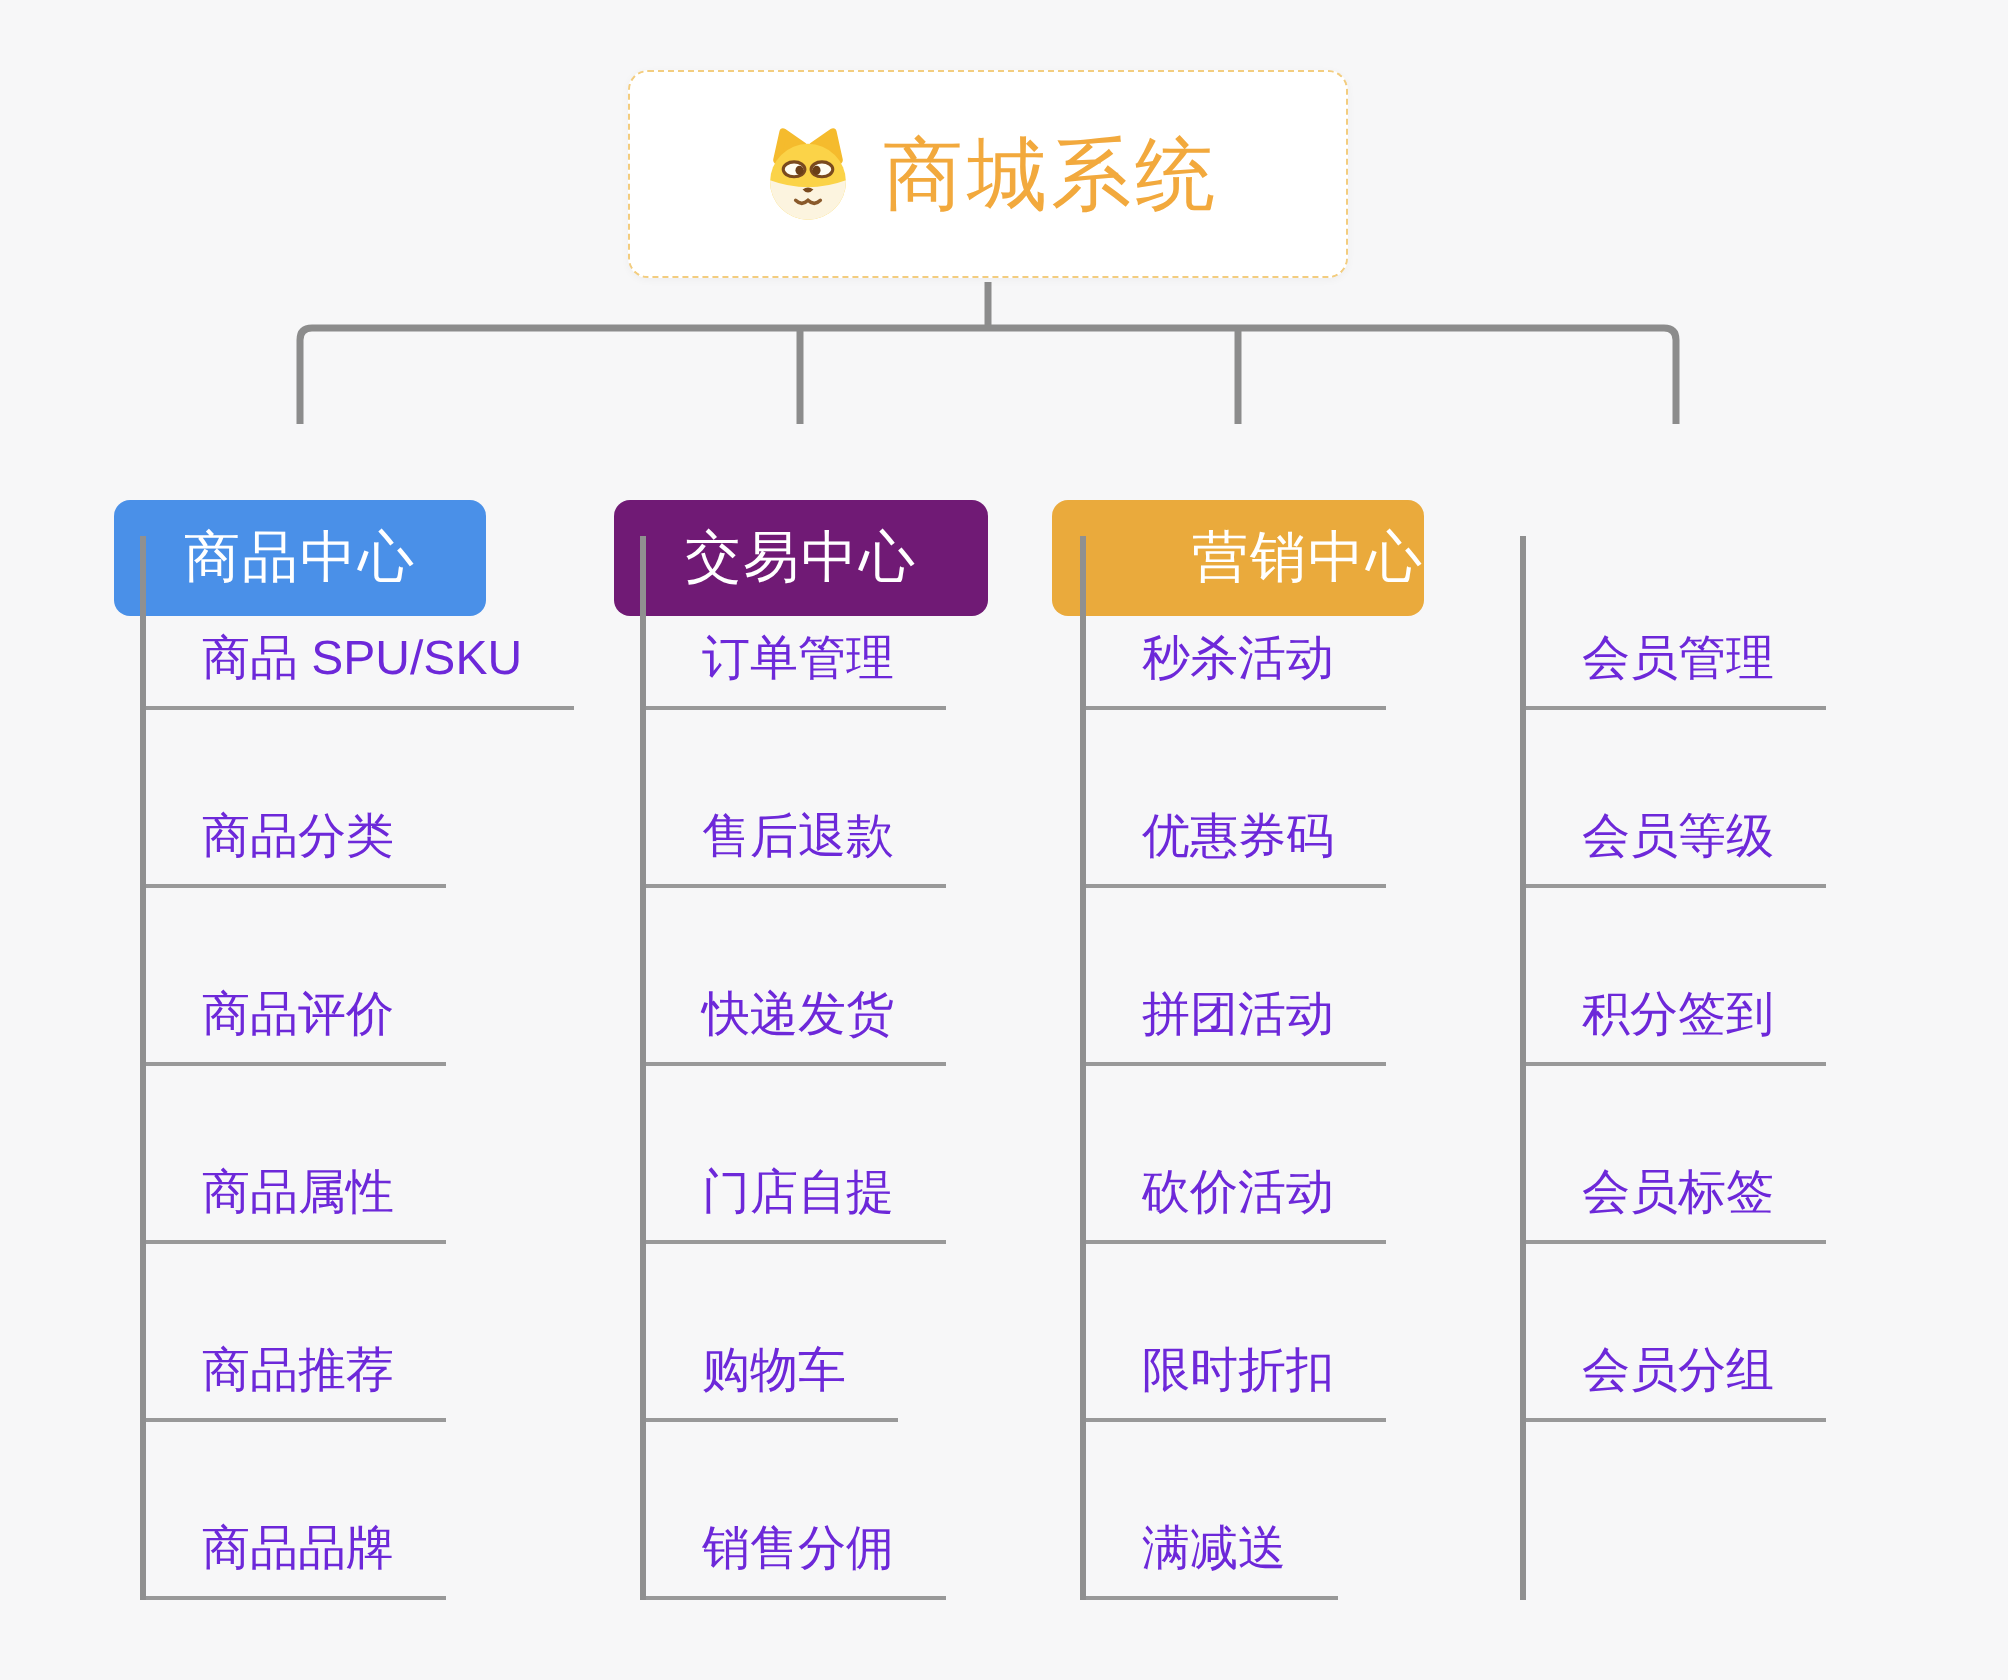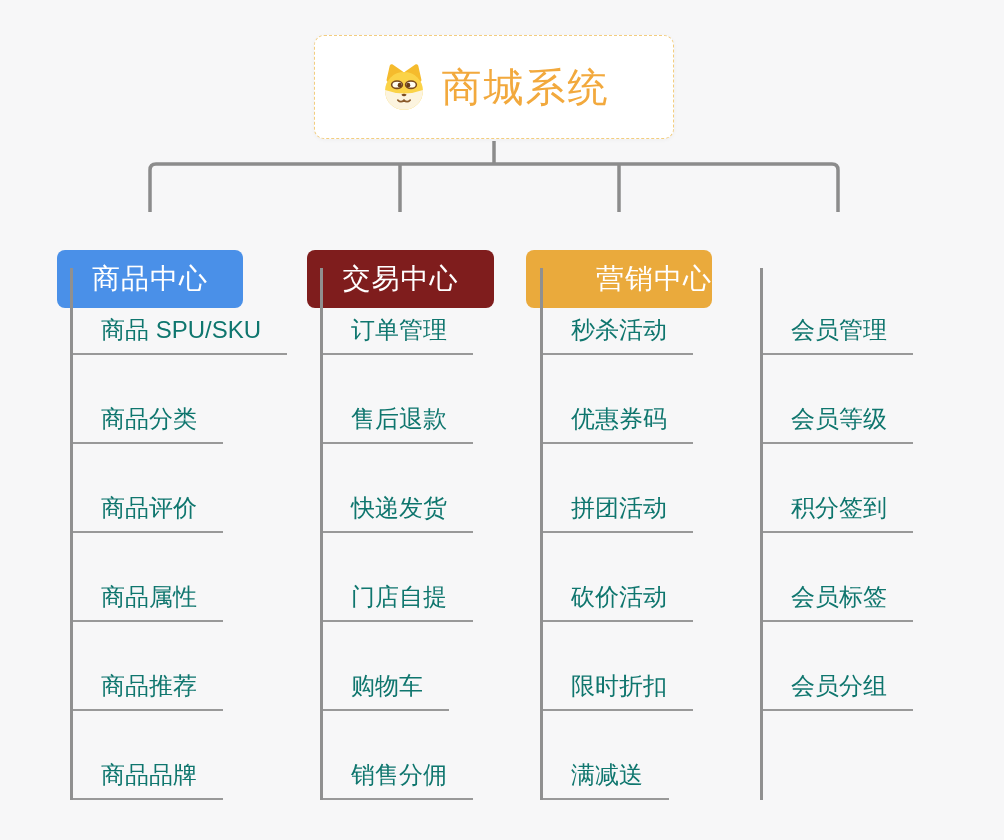--- a/index.html
+++ b/index.html
@@ -72,21 +72,21 @@
   }
   .c0 { left: 70px; }
   .c1 { left: 320px; }
   .c2 { left: 540px; }
   .c3 { left: 760px; }
   .leaf {
     display: block;
     width: max-content;
     line-height: 28px;
     font-size: 24px;
-    color: #0f766e;
+    color: #6d28d9;
     padding: 0 26px 9px 28px;
     border-bottom: 2px solid #999999;
     margin-top: 50px;
   }
   .leaf:first-child { margin-top: 48px; }
 </style>
 </head>
 <body>
 
 <div class="canvas">
@@ -112,21 +112,21 @@
         <path d="M28.5,41 Q32,38.5 35.5,41 Q32,45 28.5,41 Z" fill="#7A4A1E"></path>
         <path d="M24,48 Q28,52 32,48 Q36,52 40,48" stroke="#8A5A2B" stroke-width="2.2" fill="none" stroke-linecap="round"></path>
       </svg>
     </span>
     <span class="root-label" style="color: rgb(242, 169, 61);">商城系统</span>
   </div>
 
   <div class="branch b0" style="background: rgb(74, 144, 232);">
     <span>商品中心</span>
   </div>
-  <div class="branch b1" style="background: #7f1d1d;">
+  <div class="branch b1" style="background: #701a75;">
     <span>交易中心</span>
   </div>
   <div class="branch b2" style="background: rgb(234, 170, 60);">
     <span>营销中心</span>
   </div>
 
   <div class="col c0">
     <div class="leaf">商品 SPU/SKU</div>
     <div class="leaf">商品分类</div>
     <div class="leaf">商品评价</div>

